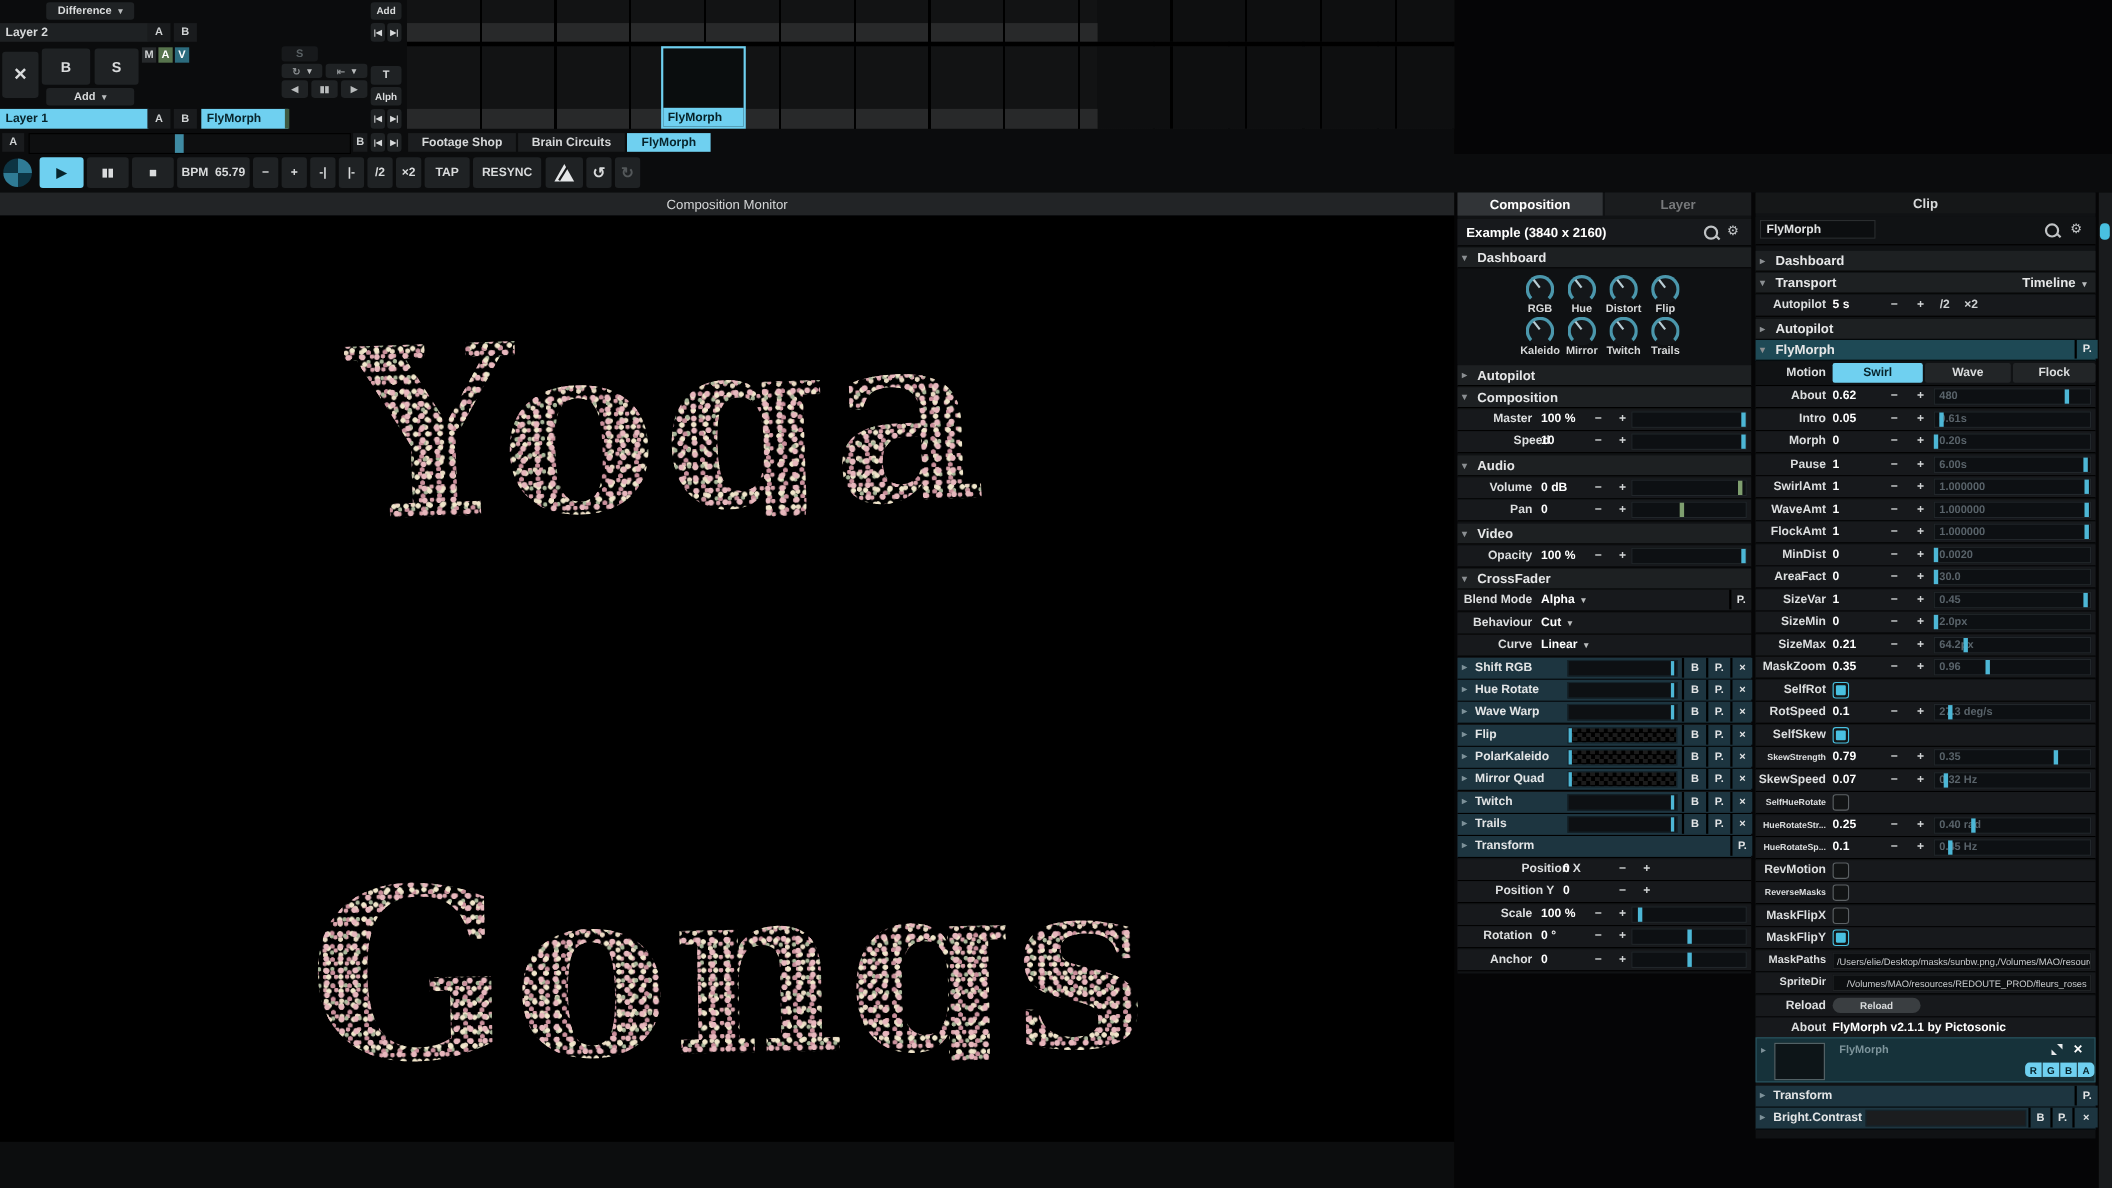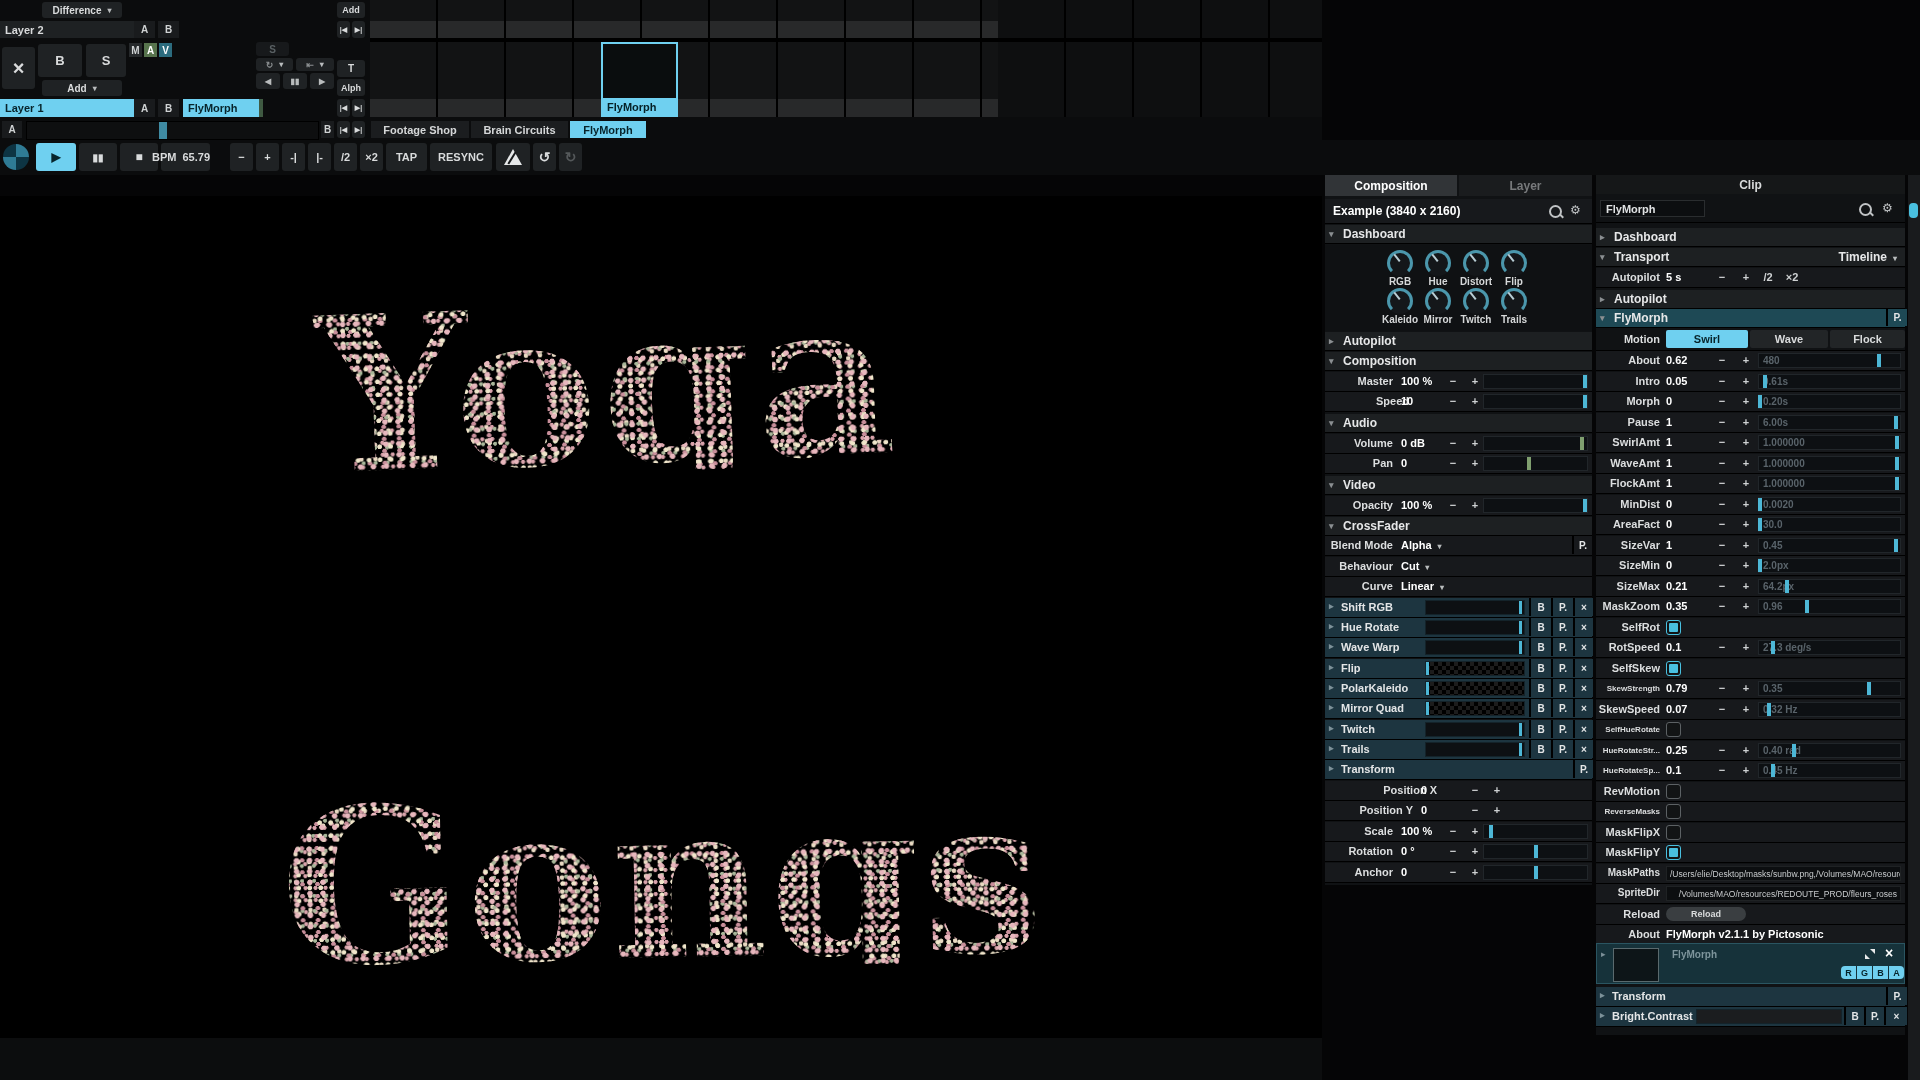--- a/index.html
+++ b/index.html
@@ -142,41 +142,44 @@
     <div class="tab" style="left:371px;top:121px;width:98px;height:17px;">Footage Shop</div>
     <div class="tab" style="left:471px;top:121px;width:97px;height:17px;">Brain Circuits</div>
     <div class="tab cy" style="left:570px;top:121px;width:76px;height:17px;">FlyMorph</div>
   </div>
 
   <div class="abs" style="left:0;top:140px;width:1920px;height:35px;background:#0b0c0d;">
     <div class="pie" style="left:3px;top:4px;"></div>
     <div class="btn cy" style="left:36px;top:3px;width:40px;height:28px;font-size:12px;">▶</div>
     <div class="btn" style="left:79px;top:3px;width:38px;height:28px;font-size:10px;">▮▮</div>
     <div class="btn" style="left:120px;top:3px;width:38px;height:28px;font-size:12px;">■</div>
-    <div class="btn" style="left:161px;top:3px;width:49px;height:28px;gap:6px;justify-content:flex-end;">
+    <div class="btn" style="left:161px;top:3px;width:66px;height:28px;gap:6px;">
         <span>BPM</span>
         <span>65.79</span>
       </div>
     <div class="btn" style="left:230px;top:3px;width:23px;height:28px;">−</div>
     <div class="btn" style="left:256px;top:3px;width:23px;height:28px;">+</div>
     <div class="btn" style="left:282px;top:3px;width:23px;height:28px;">-|</div>
     <div class="btn" style="left:308px;top:3px;width:23px;height:28px;">|-</div>
     <div class="btn" style="left:334px;top:3px;width:23px;height:28px;">/2</div>
     <div class="btn" style="left:360px;top:3px;width:23px;height:28px;">×2</div>
     <div class="btn" style="left:386px;top:3px;width:41px;height:28px;">TAP</div>
     <div class="btn" style="left:430px;top:3px;width:62px;height:28px;">RESYNC</div>
     <div class="btn" style="left:496px;top:3px;width:34px;height:28px;">
         <span class="metro" style="left:8px;top:6px;">
           <i></i>
         </span>
       </div>
     <div class="btn" style="left:533px;top:3px;width:23px;height:28px;font-size:14px;">↺</div>
     <div class="btn dim" style="left:559px;top:3px;width:23px;height:28px;font-size:14px;">↻</div>
   </div>
 
+  <div class="monhead" style="left:0;top:175px;width:1322px;height:21px;">
+      <span>Composition Monitor</span>
+    </div>
   <div class="abs" style="left:0;top:196px;width:1322px;height:842px;background:#000;overflow:hidden;">
     <div class="fl" style="left:315px;top:105px;font-size:215px;letter-spacing:4px;transform:rotate(-2deg);">Yoga</div>
     <div class="fl" style="left:280px;top:600px;font-size:215px;letter-spacing:2px;transform:rotate(-1deg);">Gongs</div>
   </div>
   <div class="abs" style="left:0;top:1038px;width:1322px;height:42px;background:#0c0d0e;"></div>
 
   <div class="panel" style="left:1325px;top:175px;width:267px;height:710px;">
     <div class="abs" style="left:0;top:0;width:132px;height:21px;background:#313437;color:#fff;font-size:12px;font-weight:700;display:flex;align-items:center;justify-content:center;">Composition</div>
     <div class="abs" style="left:134px;top:0;width:133px;height:21px;background:#1a1c1e;color:#77797b;font-size:12px;font-weight:700;display:flex;align-items:center;justify-content:center;">Layer</div>
     <div class="row" style="top:24px;height:24px;">

